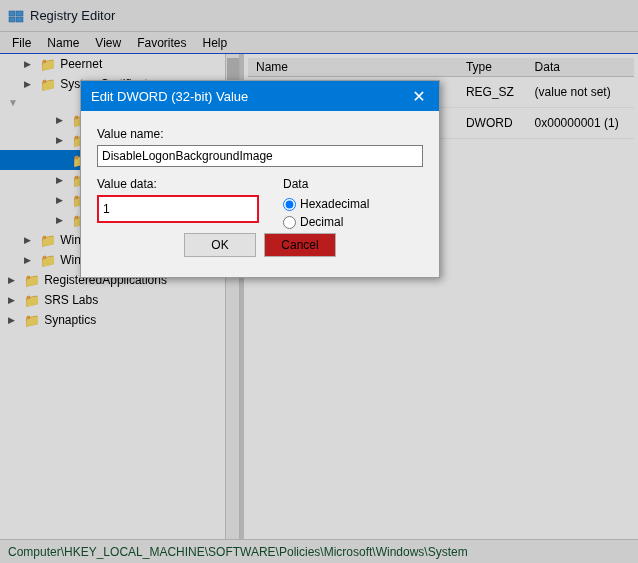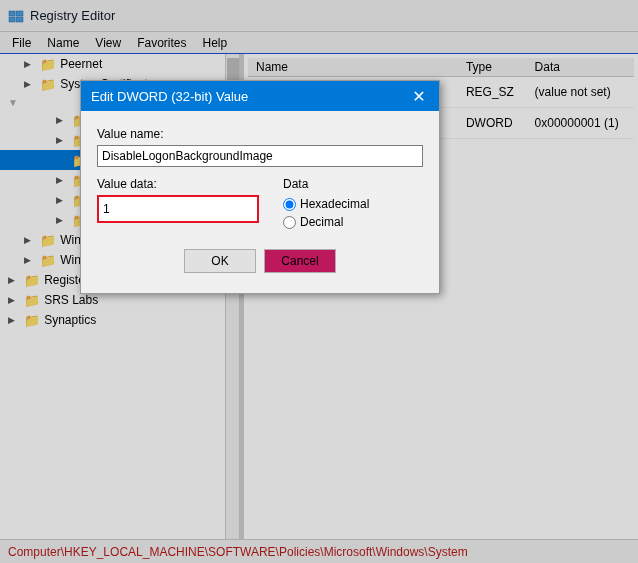--- a/index.html
+++ b/index.html
@@ -116,21 +116,21 @@
 
     
     .status-bar {
       background: #f0f0f0;
       height: 24px;
       display: flex;
       align-items: center;
       padding: 0 8px;
       border-top: 1px solid #ccc;
       font-size: 12px;
-      color: #b91c1c;
+      color: #14532d;
       position: absolute;
       bottom: 0;
       left: 0;
       right: 0;
       text-align: center;
     }
 
     
     .scrollbar-v {
       width: 14px;
@@ -240,29 +240,28 @@
       margin-bottom: 4px;
       font-size: 12px;
     }
     .radio-row input[type="radio"] {
       margin-right: 4px;
     }
     .dialog-buttons {
       display: flex;
       justify-content: center;
       gap: 8px;
-      margin-top: 16px;
       padding-bottom: 4px;
     }
     .dialog-btn {
       width: 72px;
       height: 24px;
       font-size: 12px;
       border: 1px solid #adadad;
-      background: #be185d;
+      background: #b91c1c;
       cursor: pointer;
       display: flex;
       align-items: center;
       justify-content: center;
     }
     .dialog-btn.primary {
       background: #e1e1e1;
     }
 
     

